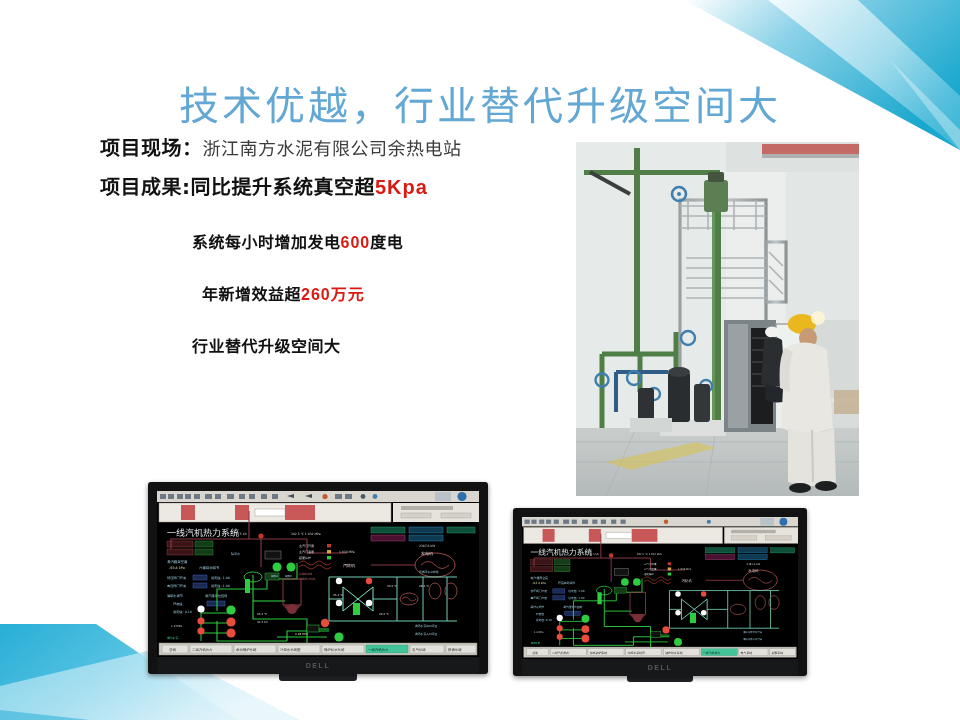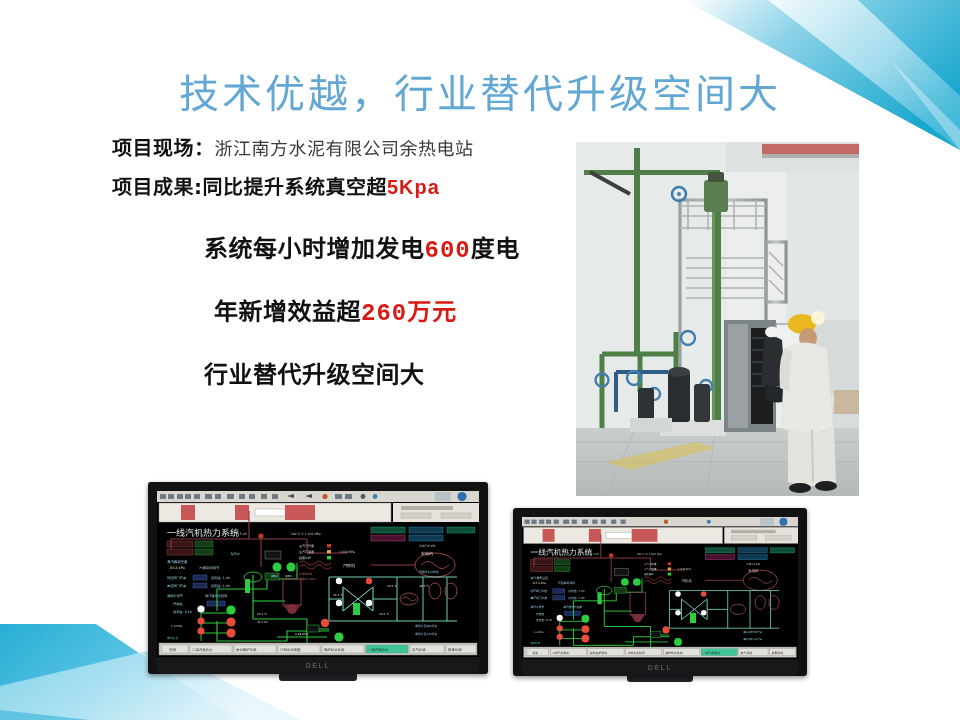--- a/index.html
+++ b/index.html
@@ -11,28 +11,28 @@
   }
   .slide{position:absolute;inset:0;overflow:hidden;background:#fff;}
 
   
   .deco{position:absolute;pointer-events:none;}
   .deco-tr{top:0;right:0;width:320px;height:150px;}
   .deco-bl{left:0;bottom:0;width:300px;height:130px;}
 
   
   .title{
-    position:absolute;left:0;right:0;top:62px;text-align:center;
+    position:absolute;left:0;right:0;top:74px;text-align:center;
     font-family:"Liberation Serif","DejaVu Serif",serif;
     font-size:40px;letter-spacing:3px;font-weight:400;
     color:#63A8D4;white-space:nowrap;
   }
 
   
-  .textblock{position:absolute;left:112px;top:138px;width:470px;}
+  .textblock{position:absolute;left:100px;top:138px;width:470px;}
   .line{white-space:nowrap;line-height:1.0;}
   .l1{margin-bottom:19px;}
   .l2{margin-bottom:20px;}
   .l3{margin-bottom:30px;}
   .lbl{
     font-weight:bold;font-size:20px;color:#111;
     font-family:"DejaVu Sans","Liberation Sans",sans-serif;
     letter-spacing:0.5px;
   }
   .val-thin{
@@ -40,22 +40,22 @@
     font-family:"DejaVu Sans","Liberation Sans",sans-serif;
     letter-spacing:0.5px;
   }
   .val-bold{
     font-size:20px;color:#111;font-weight:bold;
     font-family:Liberation Mono, monospace;
     letter-spacing:0.5px;
   }
   .red{color:#D91A12;font-weight:bold;margin-top:41px;}
   .bullet{
-    white-space:nowrap;font-weight:bold;font-size:24px;color:#111;
-    font-family:Liberation Mono, monospace;
+    white-space:nowrap;font-weight:bold;font-size:16px;color:#111;
+    font-family:Liberation Sans, sans-serif;
     letter-spacing:0.5px;text-indent:0;padding-left:92px;
   }
   .b1{margin-bottom:28px;}
   .b2{margin-bottom:28px;padding-left:102px;}
   .b3{margin-bottom:28px;padding-left:92px;}
   .b4{color:#D91A12;padding-left:92px;}
 
   
   .photo{
     position:absolute;left:576px;top:142px;width:283px;height:354px;

